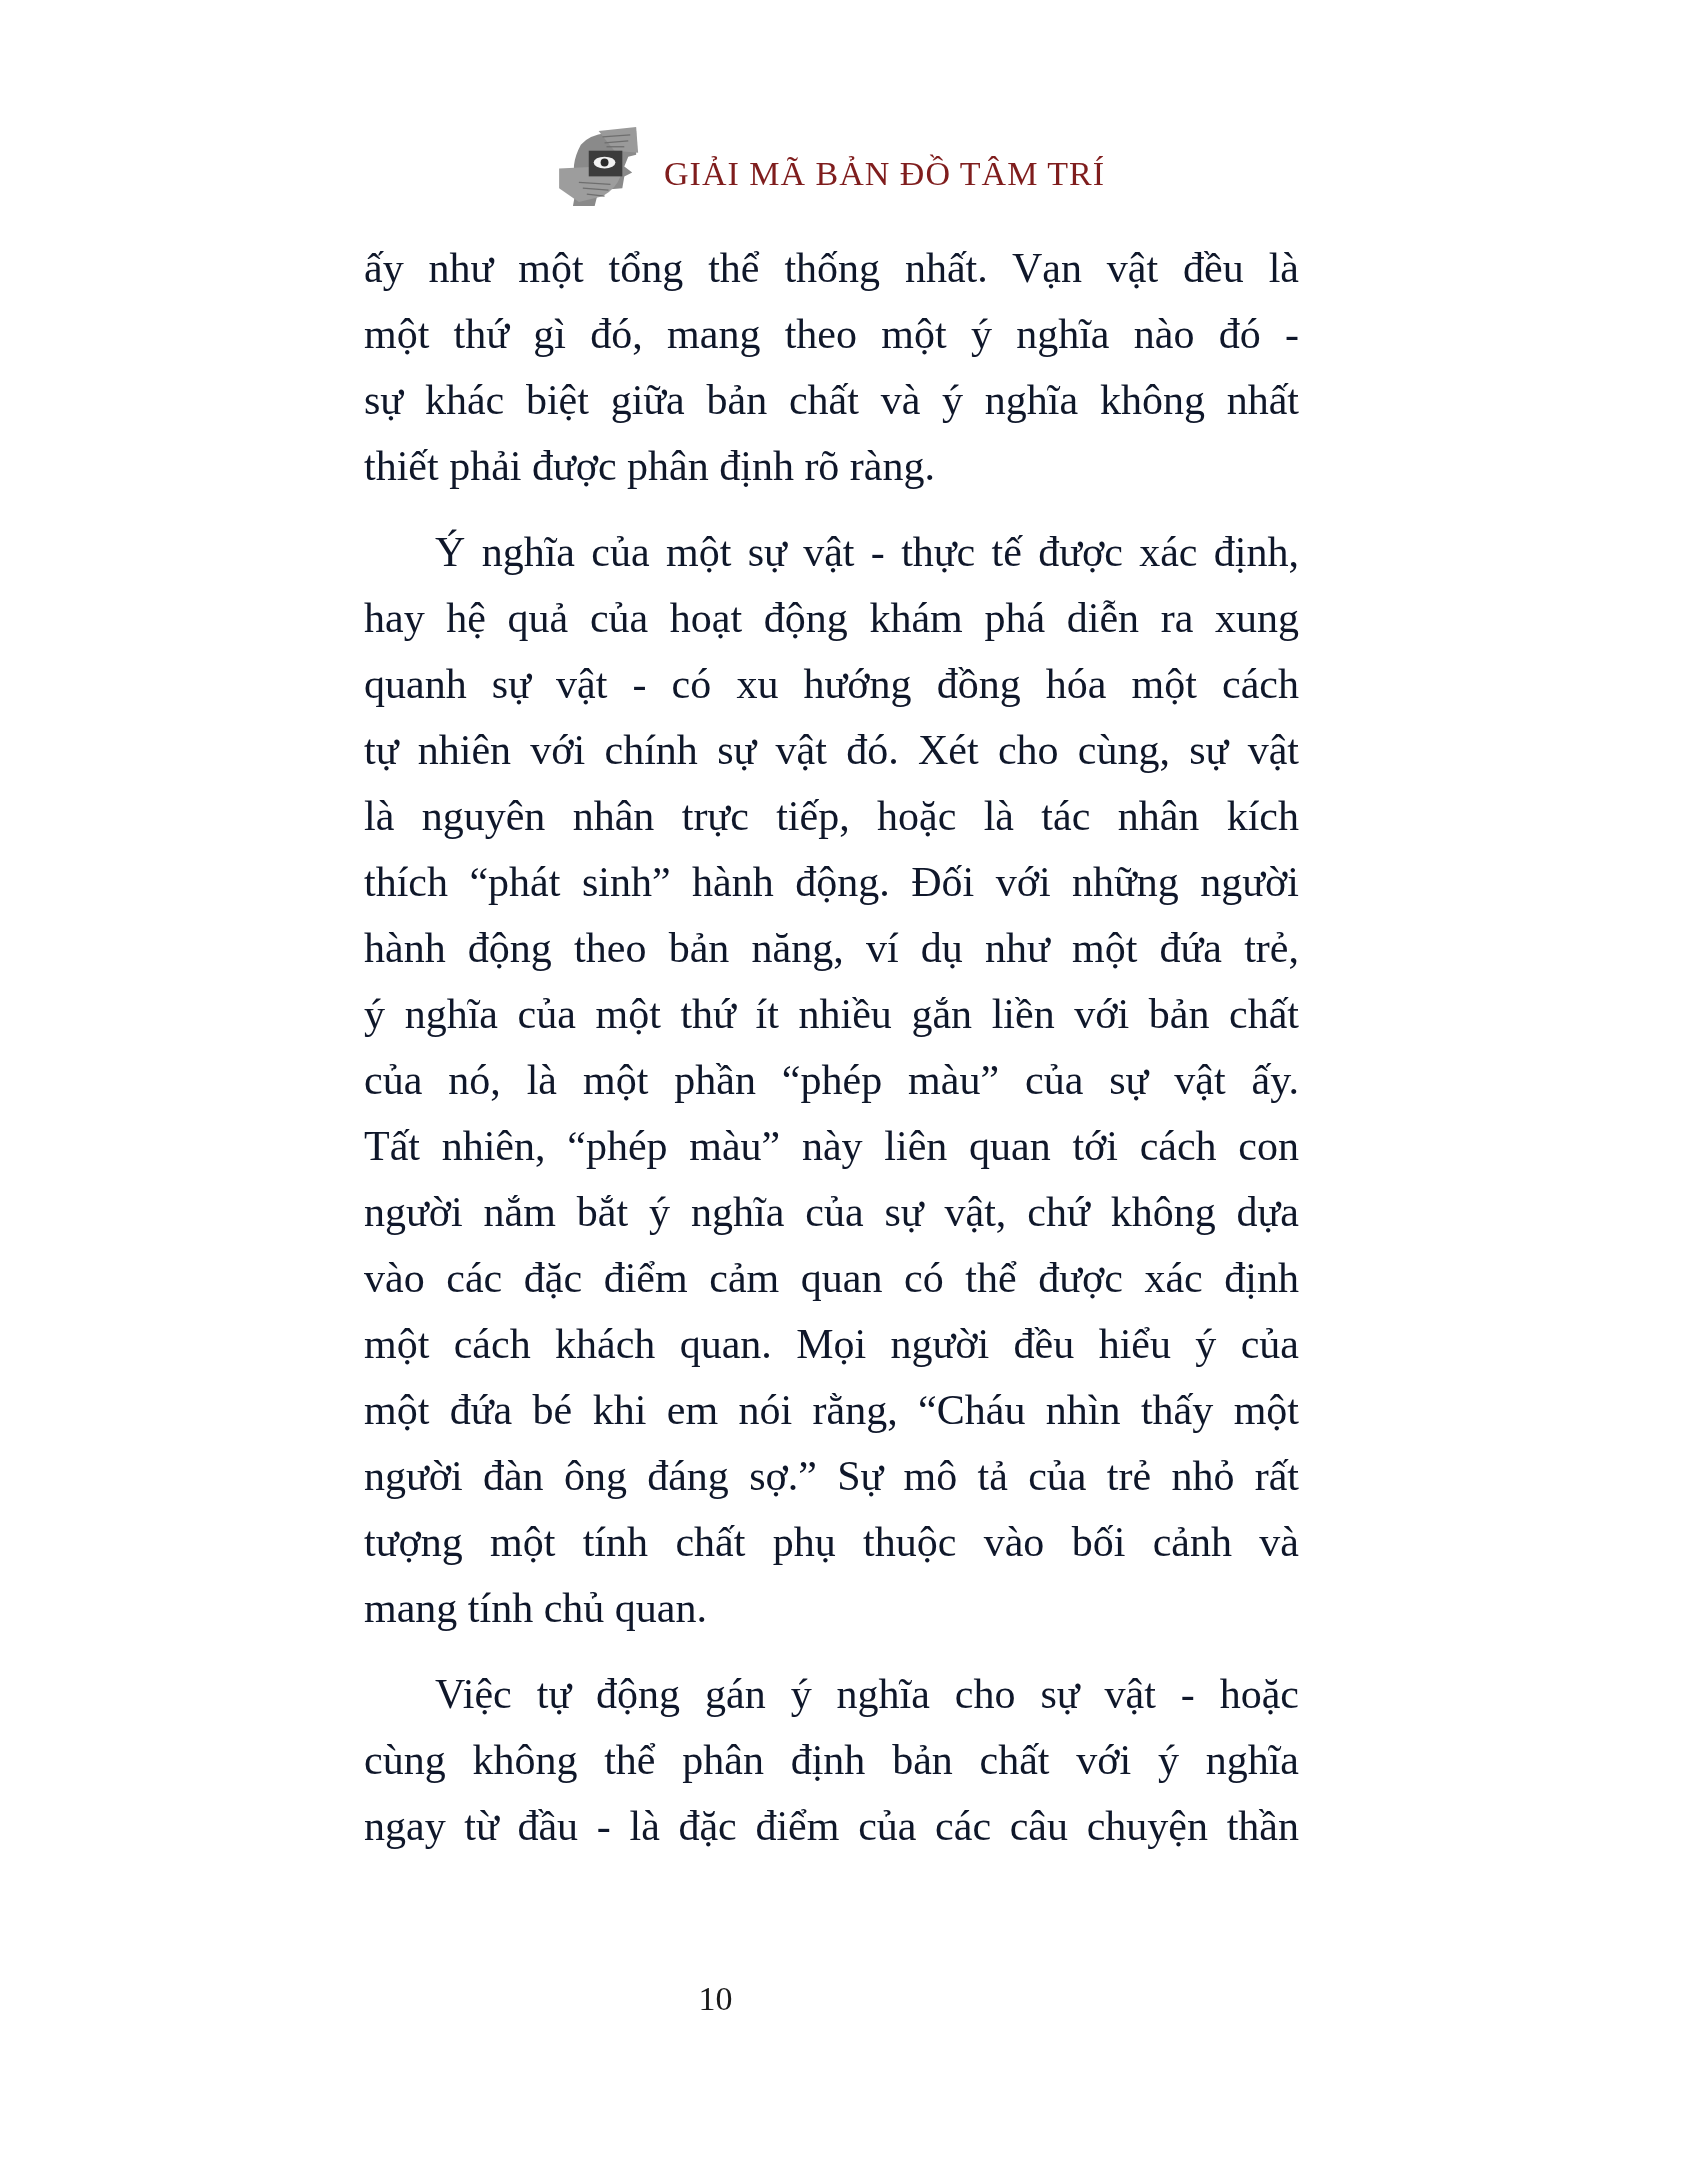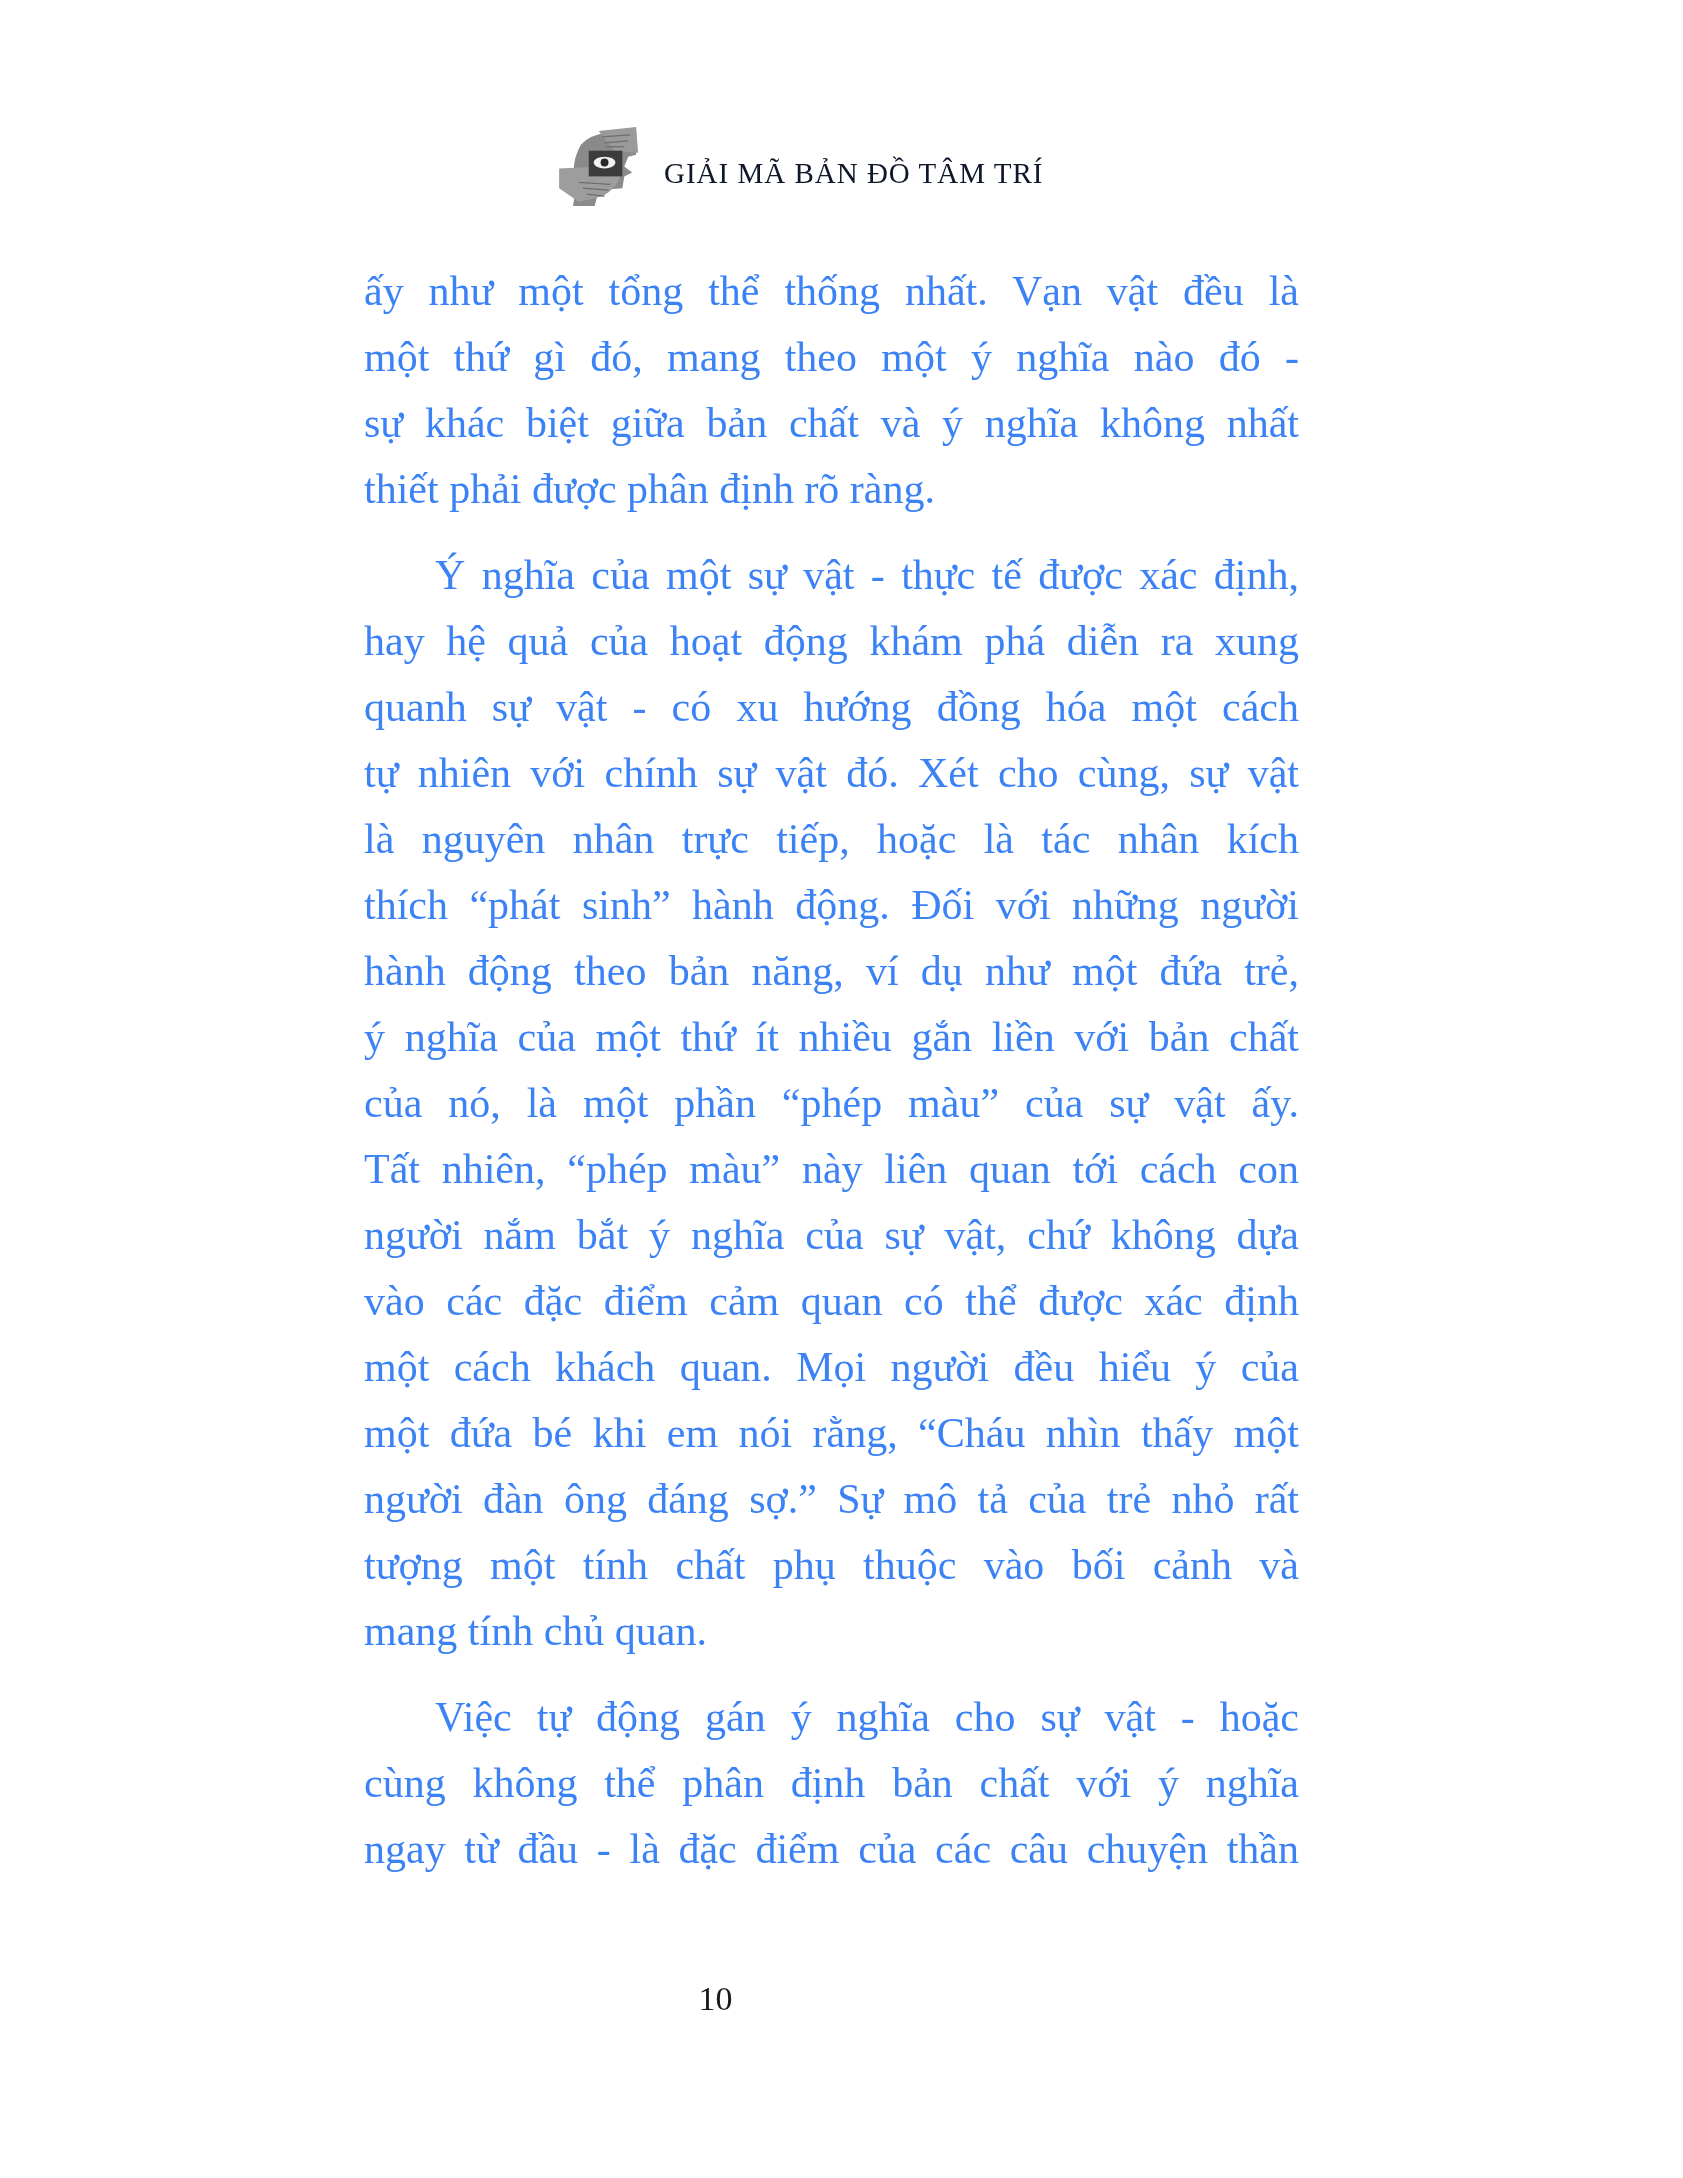--- a/index.html
+++ b/index.html
@@ -1,20 +1,20 @@
 <!DOCTYPE html>
 <html><head>
 <meta charset="utf-8">
 <style>
   html, body { margin:0; padding:0; background:#ffffff; }
   body { width:1683px; height:2178px; position:relative; overflow:hidden; }
   .header { position:absolute; left:559px; top:127px; height:79px; display:flex; align-items:center; }
   .logo { width:99px; height:79px; margin-right:6px; }
-  .running-title { font-family:"Liberation Serif", serif; font-size:29px; letter-spacing:1px; color:#0f172a; margin-top:14px; }
-  .body-text { position:absolute; left:364px; top:258px; width:935px; font-family:"Liberation Serif", serif; font-size:42px; line-height:66px; color:#3b82f6; }
+  .running-title { font-family:"Liberation Serif", serif; font-size:34px; letter-spacing:1px; color:#7f1d1d; margin-top:14px; }
+  .body-text { position:absolute; left:364px; top:235px; width:935px; font-family:"Liberation Serif", serif; font-size:42px; line-height:66px; color:#0f172a; }
   .para { margin:0; text-align:justify; text-align-last:left; }
   .para .line { display:block; text-align:justify; text-align-last:justify; white-space:nowrap; }
   .para .line.last { text-align-last:left; }
   .para.indent .line:first-child { text-indent:71px; }
   .gap { height:20px; }
   .page-number { position:absolute; left:0; width:1431px; top:1980px; text-align:center; font-family:"Liberation Serif", serif; font-size:34px; color:#1a1a1a; }
 </style>
 </head>
 <body>
 

